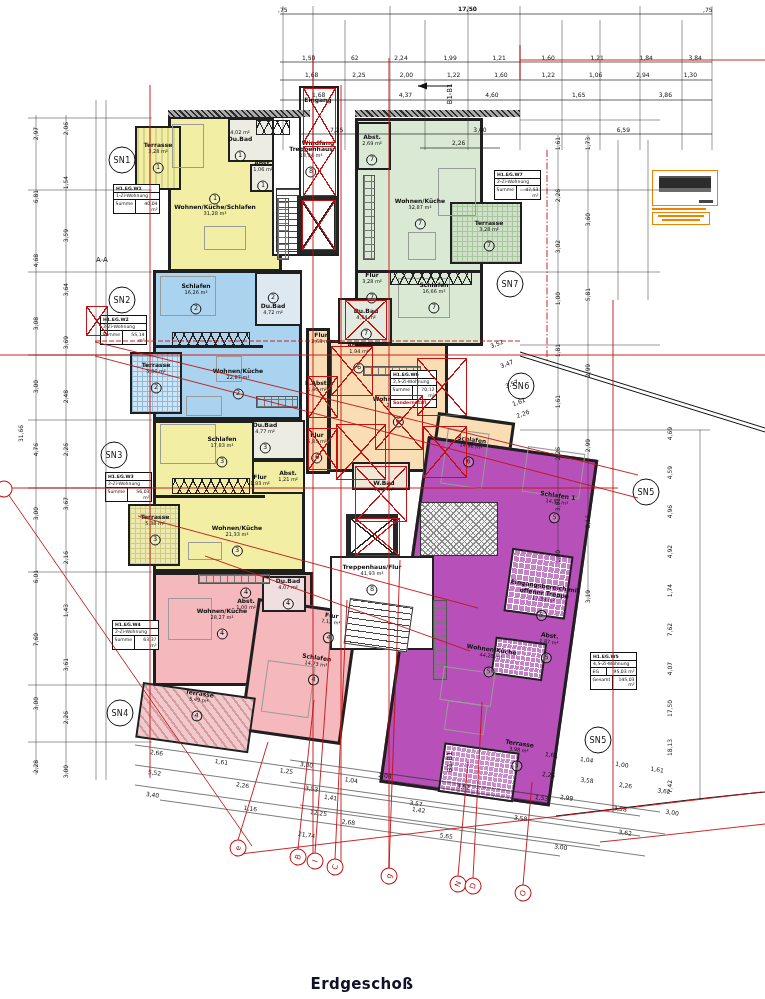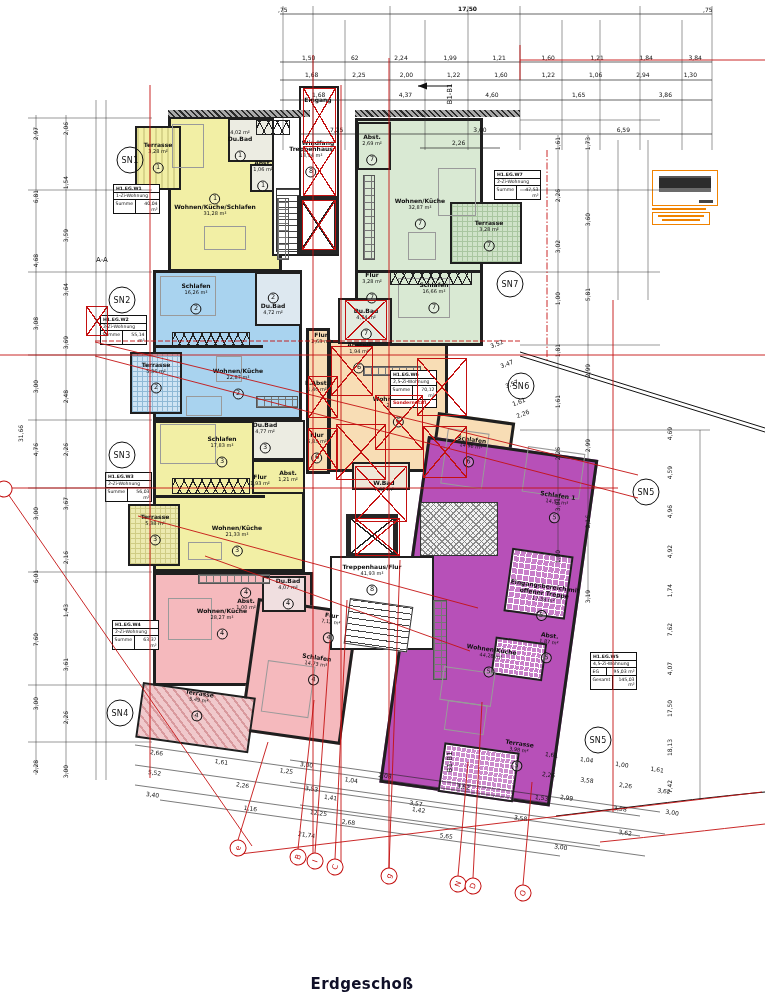--- a/index.html
+++ b/index.html
@@ -245,27 +245,27 @@
   <div class="rl" style="left:372px;top:288px"><div class="t">Flur</div><div class="a">3,28 m²</div><span class="c">7</span></div>
   <div class="rl" style="left:366px;top:324px"><div class="t">Du.Bad</div><div class="a">4,74 m²</div><span class="c">7</span></div>
   <div class="rl" style="left:434px;top:298px"><div class="t">Schlafen</div><div class="a">16,66 m²</div><span class="c">7</span></div>
 
   <div class="rl r8" style="left:556px;top:508px"><div class="t">Schlafen 1</div><div class="a">14,52 m²</div><span class="c">5</span></div>
   <div class="rl r8" style="left:543px;top:602px;white-space:normal;width:78px"><div class="t" style="white-space:normal">Eingangsbereich mit offener Treppe</div><div class="a">17,38 m²</div><span class="c">5</span></div>
   <div class="rl r8" style="left:548px;top:648px"><div class="t">Abst.</div><div class="a">1,87 m²</div><span class="c">5</span></div>
   <div class="rl r8" style="left:490px;top:662px"><div class="t">Wohnen/Küche</div><div class="a">44,28 m²</div><span class="c">5</span></div>
   <div class="rl r8" style="left:518px;top:756px"><div class="t">Terrasse</div><div class="a">3,98 m²</div><span class="c">5</span></div>
 
-  <div class="sn" style="left:130px;top:160px">
+  <div class="sn" style="left:122px;top:160px">
       <span>SN1</span>
     </div>
   <div class="sn" style="left:122px;top:300px">
       <span>SN2</span>
     </div>
-  <div class="sn" style="left:122px;top:455px">
+  <div class="sn" style="left:114px;top:455px">
       <span>SN3</span>
     </div>
   <div class="sn" style="left:120px;top:713px">
       <span>SN4</span>
     </div>
   <div class="sn" style="left:510px;top:284px">
       <span>SN7</span>
     </div>
   <div class="sn" style="left:521px;top:386px">
       <span>SN6</span>

